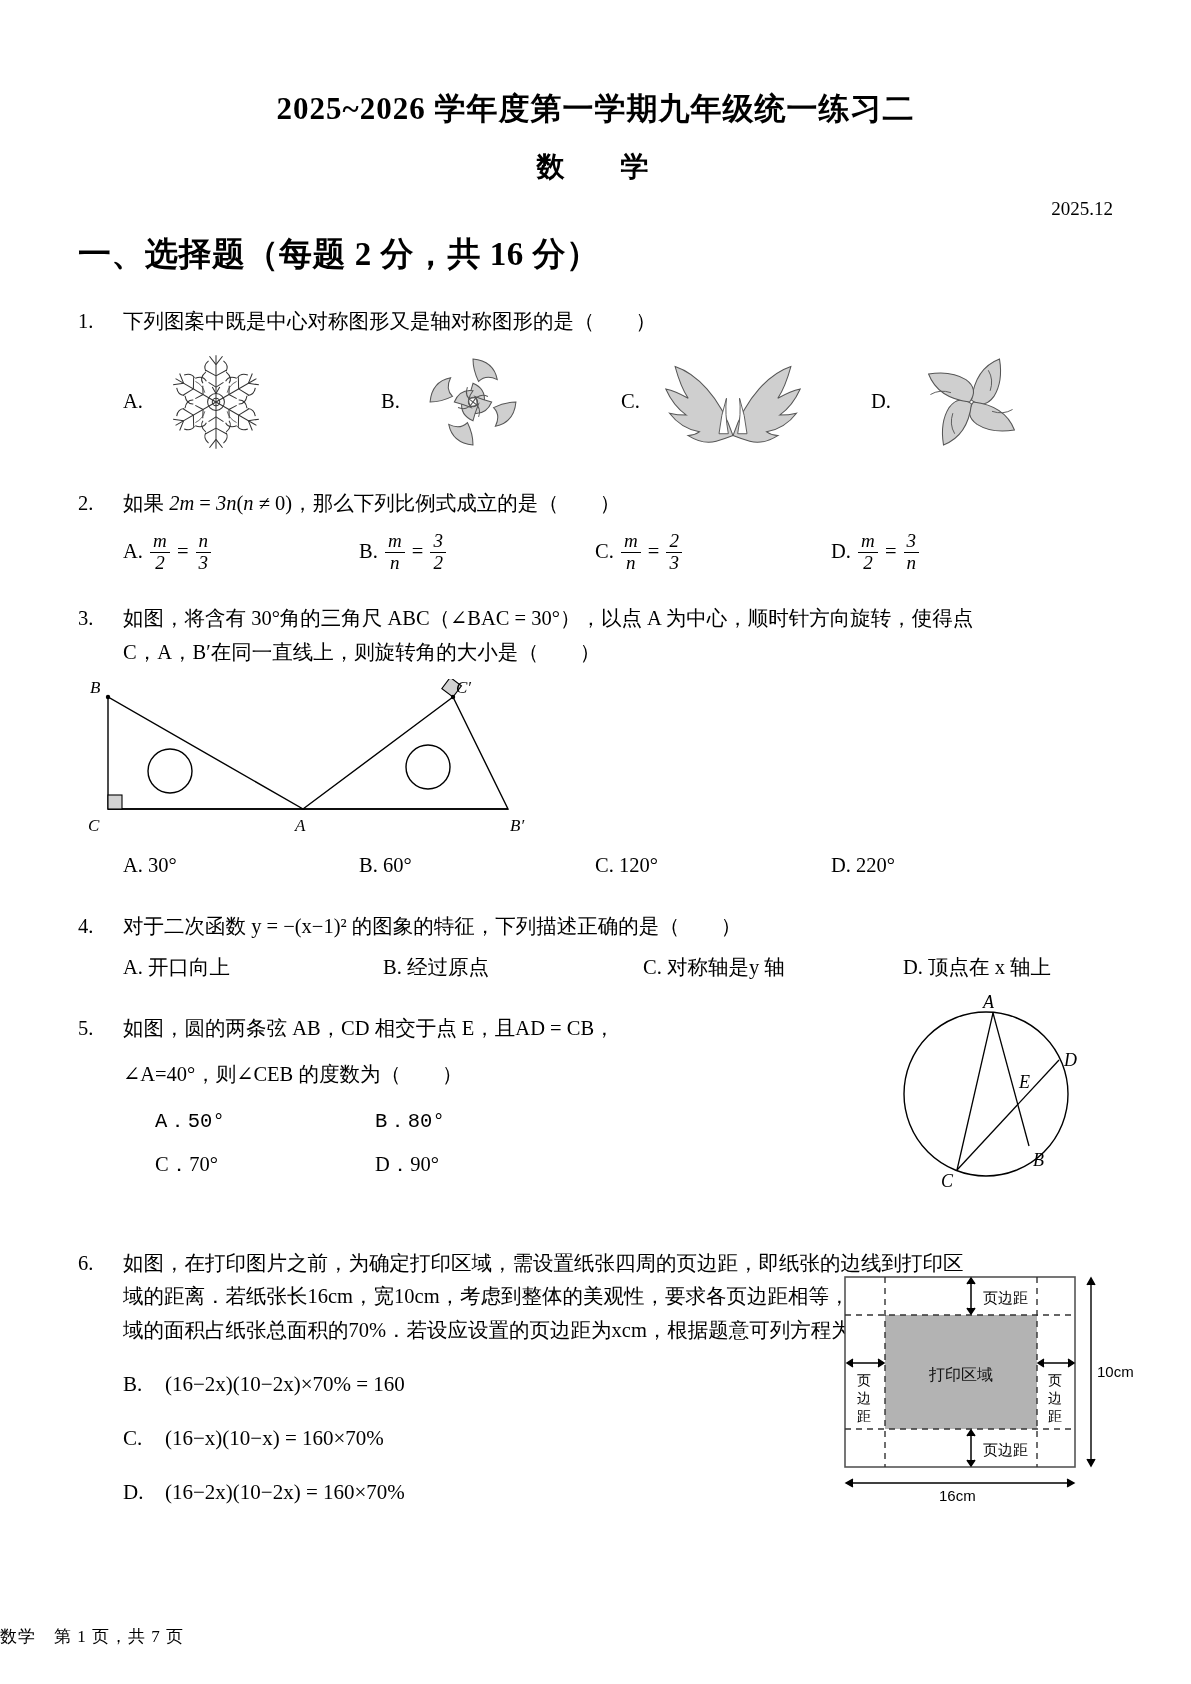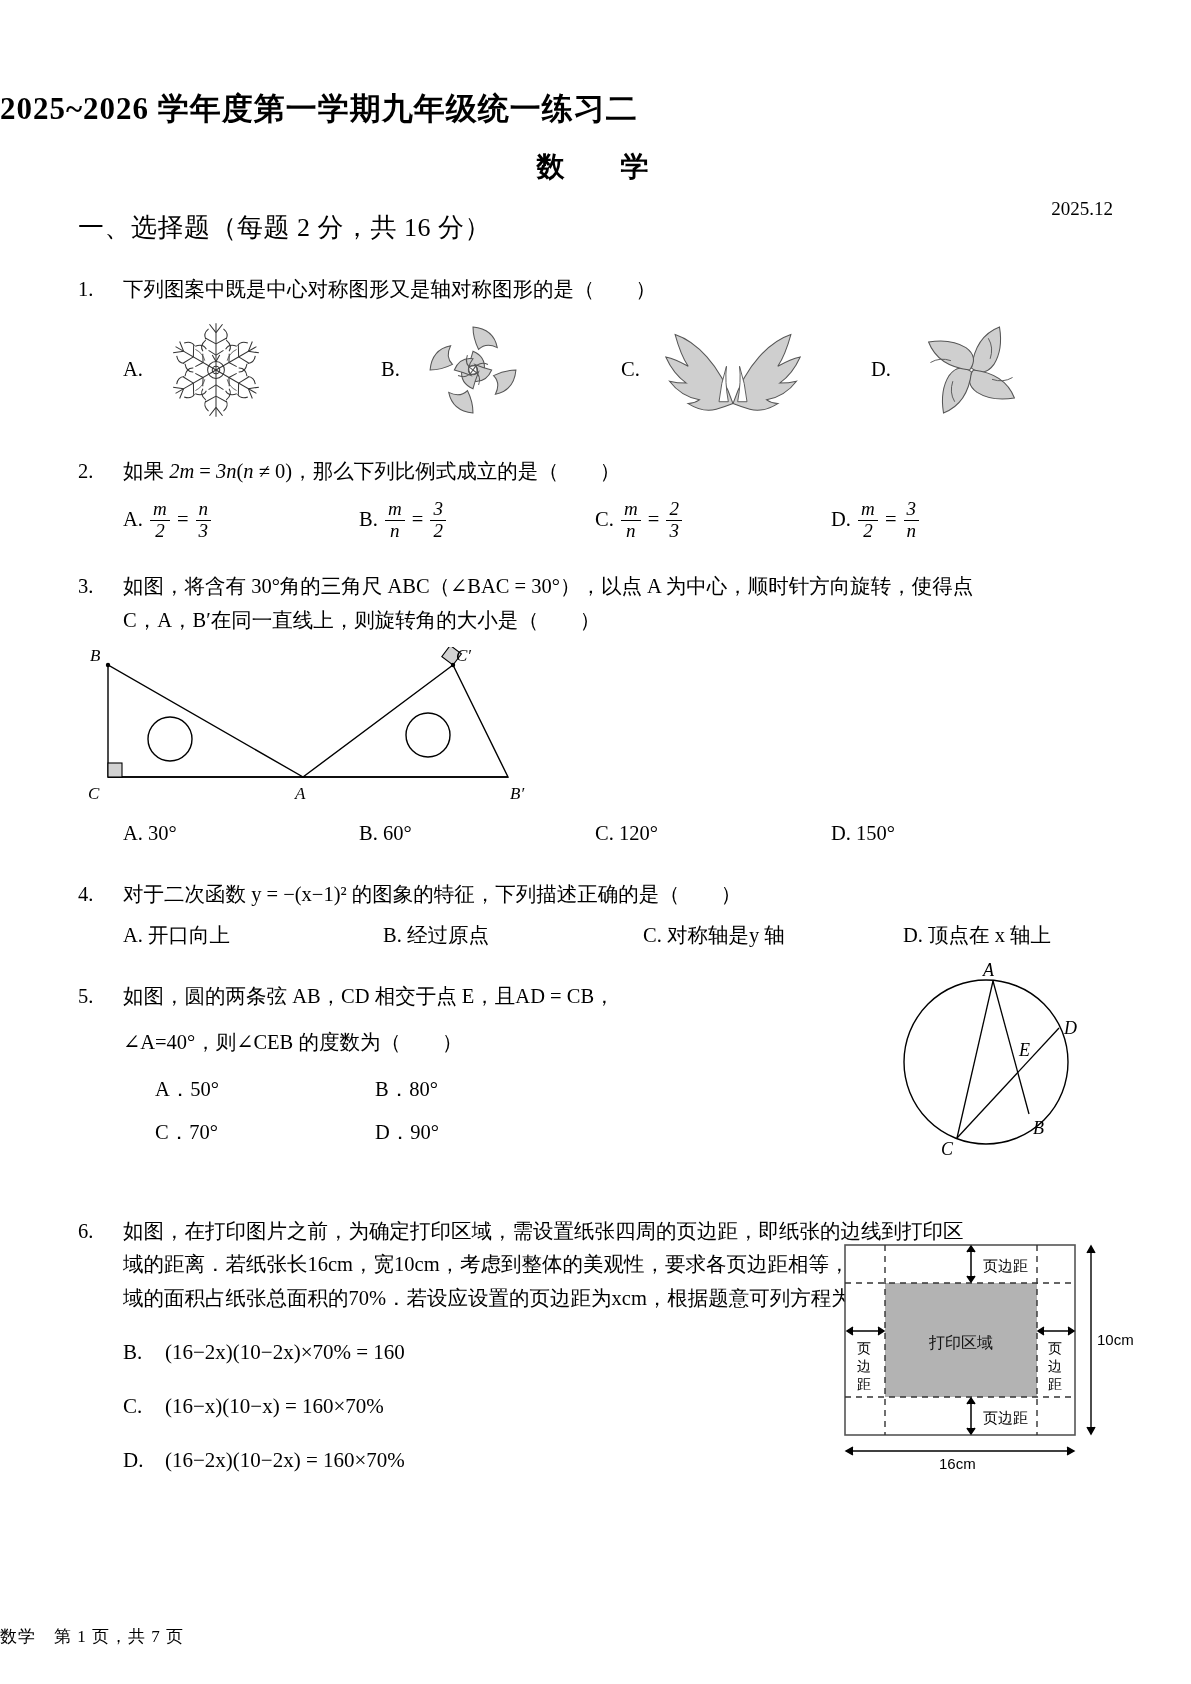--- a/index.html
+++ b/index.html
@@ -6,34 +6,34 @@
   body{
     width:1191px;height:1684px;position:relative;
     font-family:"Liberation Serif","DejaVu Serif",serif;
     color:#000;
     -webkit-font-smoothing:antialiased;
   }
   .page{position:relative;width:1191px;height:1684px;padding:0;box-sizing:border-box;}
 
   
   .doc-title{
-    text-align:left;font-weight:bold;font-size:31px;letter-spacing:1px;
+    text-align:center;font-weight:bold;font-size:31px;letter-spacing:1px;
     margin:0;padding-top:88px;font-family:"Liberation Serif","DejaVu Serif",serif;
   }
   .doc-subject{
     text-align:center;font-weight:bold;font-size:28px;letter-spacing:14px;
     margin:18px 0 0 8px;
   }
   .doc-date{
     position:absolute;right:78px;top:198px;font-size:19px;
   }
 
   
   .section-title{
-    font-weight:normal;font-size:26px;margin:24px 0 0 78px;letter-spacing:.5px;
+    font-weight:bold;font-size:33px;margin:46px 0 0 78px;letter-spacing:.5px;
   }
 
   
   .q{position:relative;margin:14px 0 0 78px;width:1035px;font-size:20.5px;line-height:1.62;}
   .q-num{position:absolute;left:0;top:0;width:34px;text-align:left;}
   .q-body{margin-left:45px;margin-top:28px;}
   .q-text{ }
   i,.it{font-style:italic;font-family:"Liberation Serif","DejaVu Serif",serif;}
 
   
@@ -265,41 +265,41 @@
         <text x="217" y="152" font-size="17" font-style="italic" font-family="Liberation Serif, serif">A</text>
         <text x="378" y="14" font-size="17" font-style="italic" font-family="Liberation Serif, serif">C′</text>
         <text x="432" y="152" font-size="17" font-style="italic" font-family="Liberation Serif, serif">B′</text>
       </svg>
     </div>
 
     <div class="opts" style="margin-top:10px;">
       <div class="opt opt-w25">A. 30°</div>
       <div class="opt opt-w25">B. 60°</div>
       <div class="opt opt-w25">C. 120°</div>
-      <div class="opt">D. 150°</div>
+      <div class="opt">D. 220°</div>
     </div>
   </div>
 
   <div class="q" style="margin-top:20px;">
     <span class="q-num">4.</span>
     <div class="q-body">对于二次函数 y = −(x−1)² 的图象的特征，下列描述正确的是（　　）</div>
     <div class="opts" style="">
       <div class="opt opt-w28">A. 开口向上</div>
       <div class="opt opt-w28">B. 经过原点</div>
       <div class="opt opt-w28">C. 对称轴是y 轴</div>
       <div class="opt">D. 顶点在 x 轴上</div>
     </div>
   </div>
 
   <div class="q q5wrap" style="margin-top:16px;">
     <span class="q-num">5.</span>
     <div class="q-body" style="width:660px;">
       <div>如图，圆的两条弦 AB，CD 相交于点 E，且AD = CB，</div>
       <div style="margin-top:12px;">∠A=40°，则∠CEB 的度数为（　　）</div>
-      <div class="opts" style="margin-top:14px;margin-left:32px;">
+      <div class="opts" style="margin-top:14px;margin-left:32px;font-family:Liberation Mono, monospace;">
         <div class="opt" style="width:220px;">A．50°</div>
         <div class="opt">B．80°</div>
       </div>
       <div class="opts" style="margin-top:10px;margin-left:32px;">
         <div class="opt" style="width:220px;">C．70°</div>
         <div class="opt">D．90°</div>
       </div>
     </div>
 
     <div class="circ-fig">

